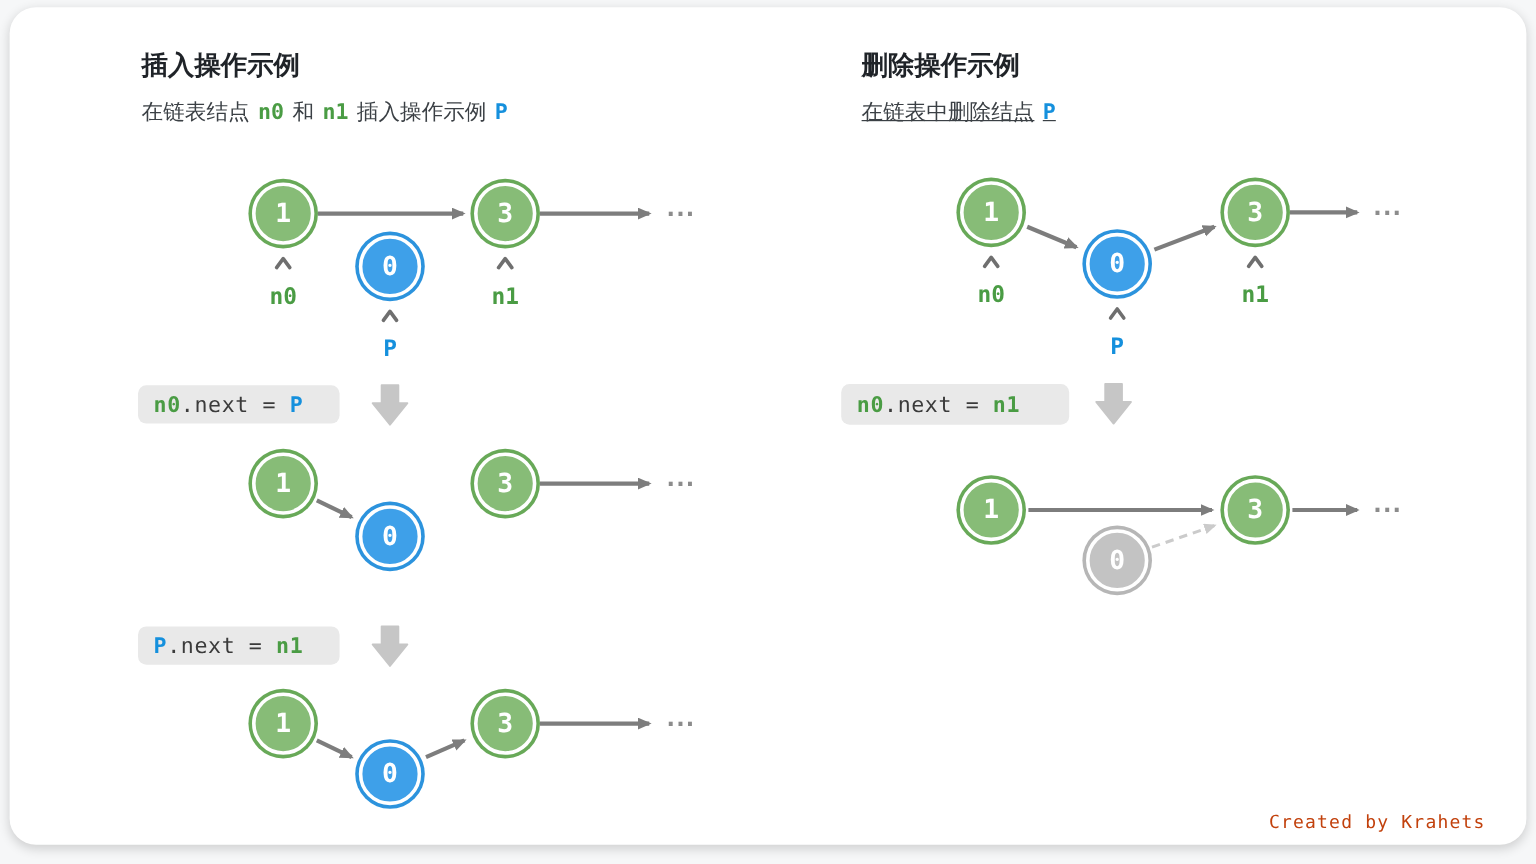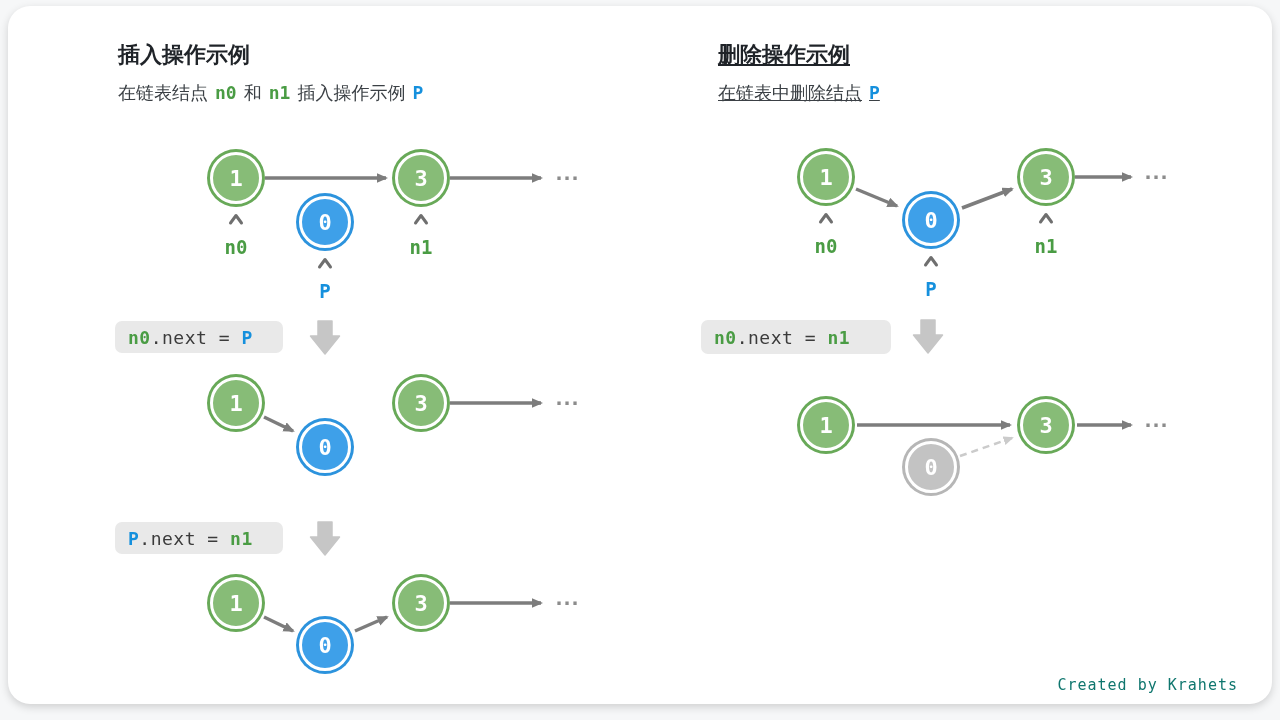--- a/index.html
+++ b/index.html
@@ -39,21 +39,21 @@
               letter-spacing:0.5px; color:#3b3b3b; white-space:pre; }
   .code-box b.g { color:#4a9c44; } .code-box b.b { color:#1590dd; }
 
   .dots { position:absolute; transform:translateX(-50%);
           font-family:"DejaVu Sans Mono", monospace; font-weight:bold;
           font-size:20px; line-height:20px; letter-spacing:-4px; padding-left:4px;
           color:#8c8c8c; }
 
   .credit { position:absolute; right:42px; bottom:26px;
             font-family:"DejaVu Sans Mono", monospace; font-size:15px;
-            color:#0f766e; letter-spacing:1px; }
+            color:#c2410c; letter-spacing:1px; }
 
   svg line.sol { stroke:#7d7d7d; stroke-width:3.5; }
   svg line.dsh { stroke:#cbcbcb; stroke-width:2.5; stroke-dasharray:7 5; }
   svg polyline.caret { stroke:#6f6f6f; stroke-width:3; fill:none;
                        stroke-linecap:round; stroke-linejoin:round; }
   svg path.blk { fill:#c6c6c6; stroke:#c6c6c6; stroke-width:1.5; stroke-linejoin:round; }
 </style>
 </head>
 <body>
 
@@ -126,21 +126,21 @@
   <div class="node node-green" style="left:421px; top:403px;">3</div>
   <div class="dots" style="left:563px; top:388px;">...</div>
 
   <div class="code-box" style="left:115px; top:522px; width:168px;"><b class="b">P</b><span>.next = </span><b class="g">n1</b></div>
 
   <div class="node node-green" style="left:236px; top:603px;">1</div>
   <div class="node node-blue" style="left:325px; top:645px;">0</div>
   <div class="node node-green" style="left:421px; top:603px;">3</div>
   <div class="dots" style="left:563px; top:588px;">...</div>
 
-  <div class="sec-title" style="left:718px; top:40px;text-decoration:underline;">删除操作示例</div>
+  <div class="sec-title" style="left:718px; top:40px;">删除操作示例</div>
   <div class="sec-sub" style="left:718px; top:81px;text-decoration:underline;">
     <span>在链表中删除结点</span>
     <span class="tok tok-blue">P</span>
   </div>
 
   <div class="node node-green" style="left:826px; top:177px;">1</div>
   <div class="node node-blue" style="left:931px; top:220px;">0</div>
   <div class="node node-green" style="left:1046px; top:177px;">3</div>
   <div class="dots" style="left:1152px; top:162px;">...</div>
   <div class="ptr-label lbl-green" style="left:826px; top:246px;">n0</div>

